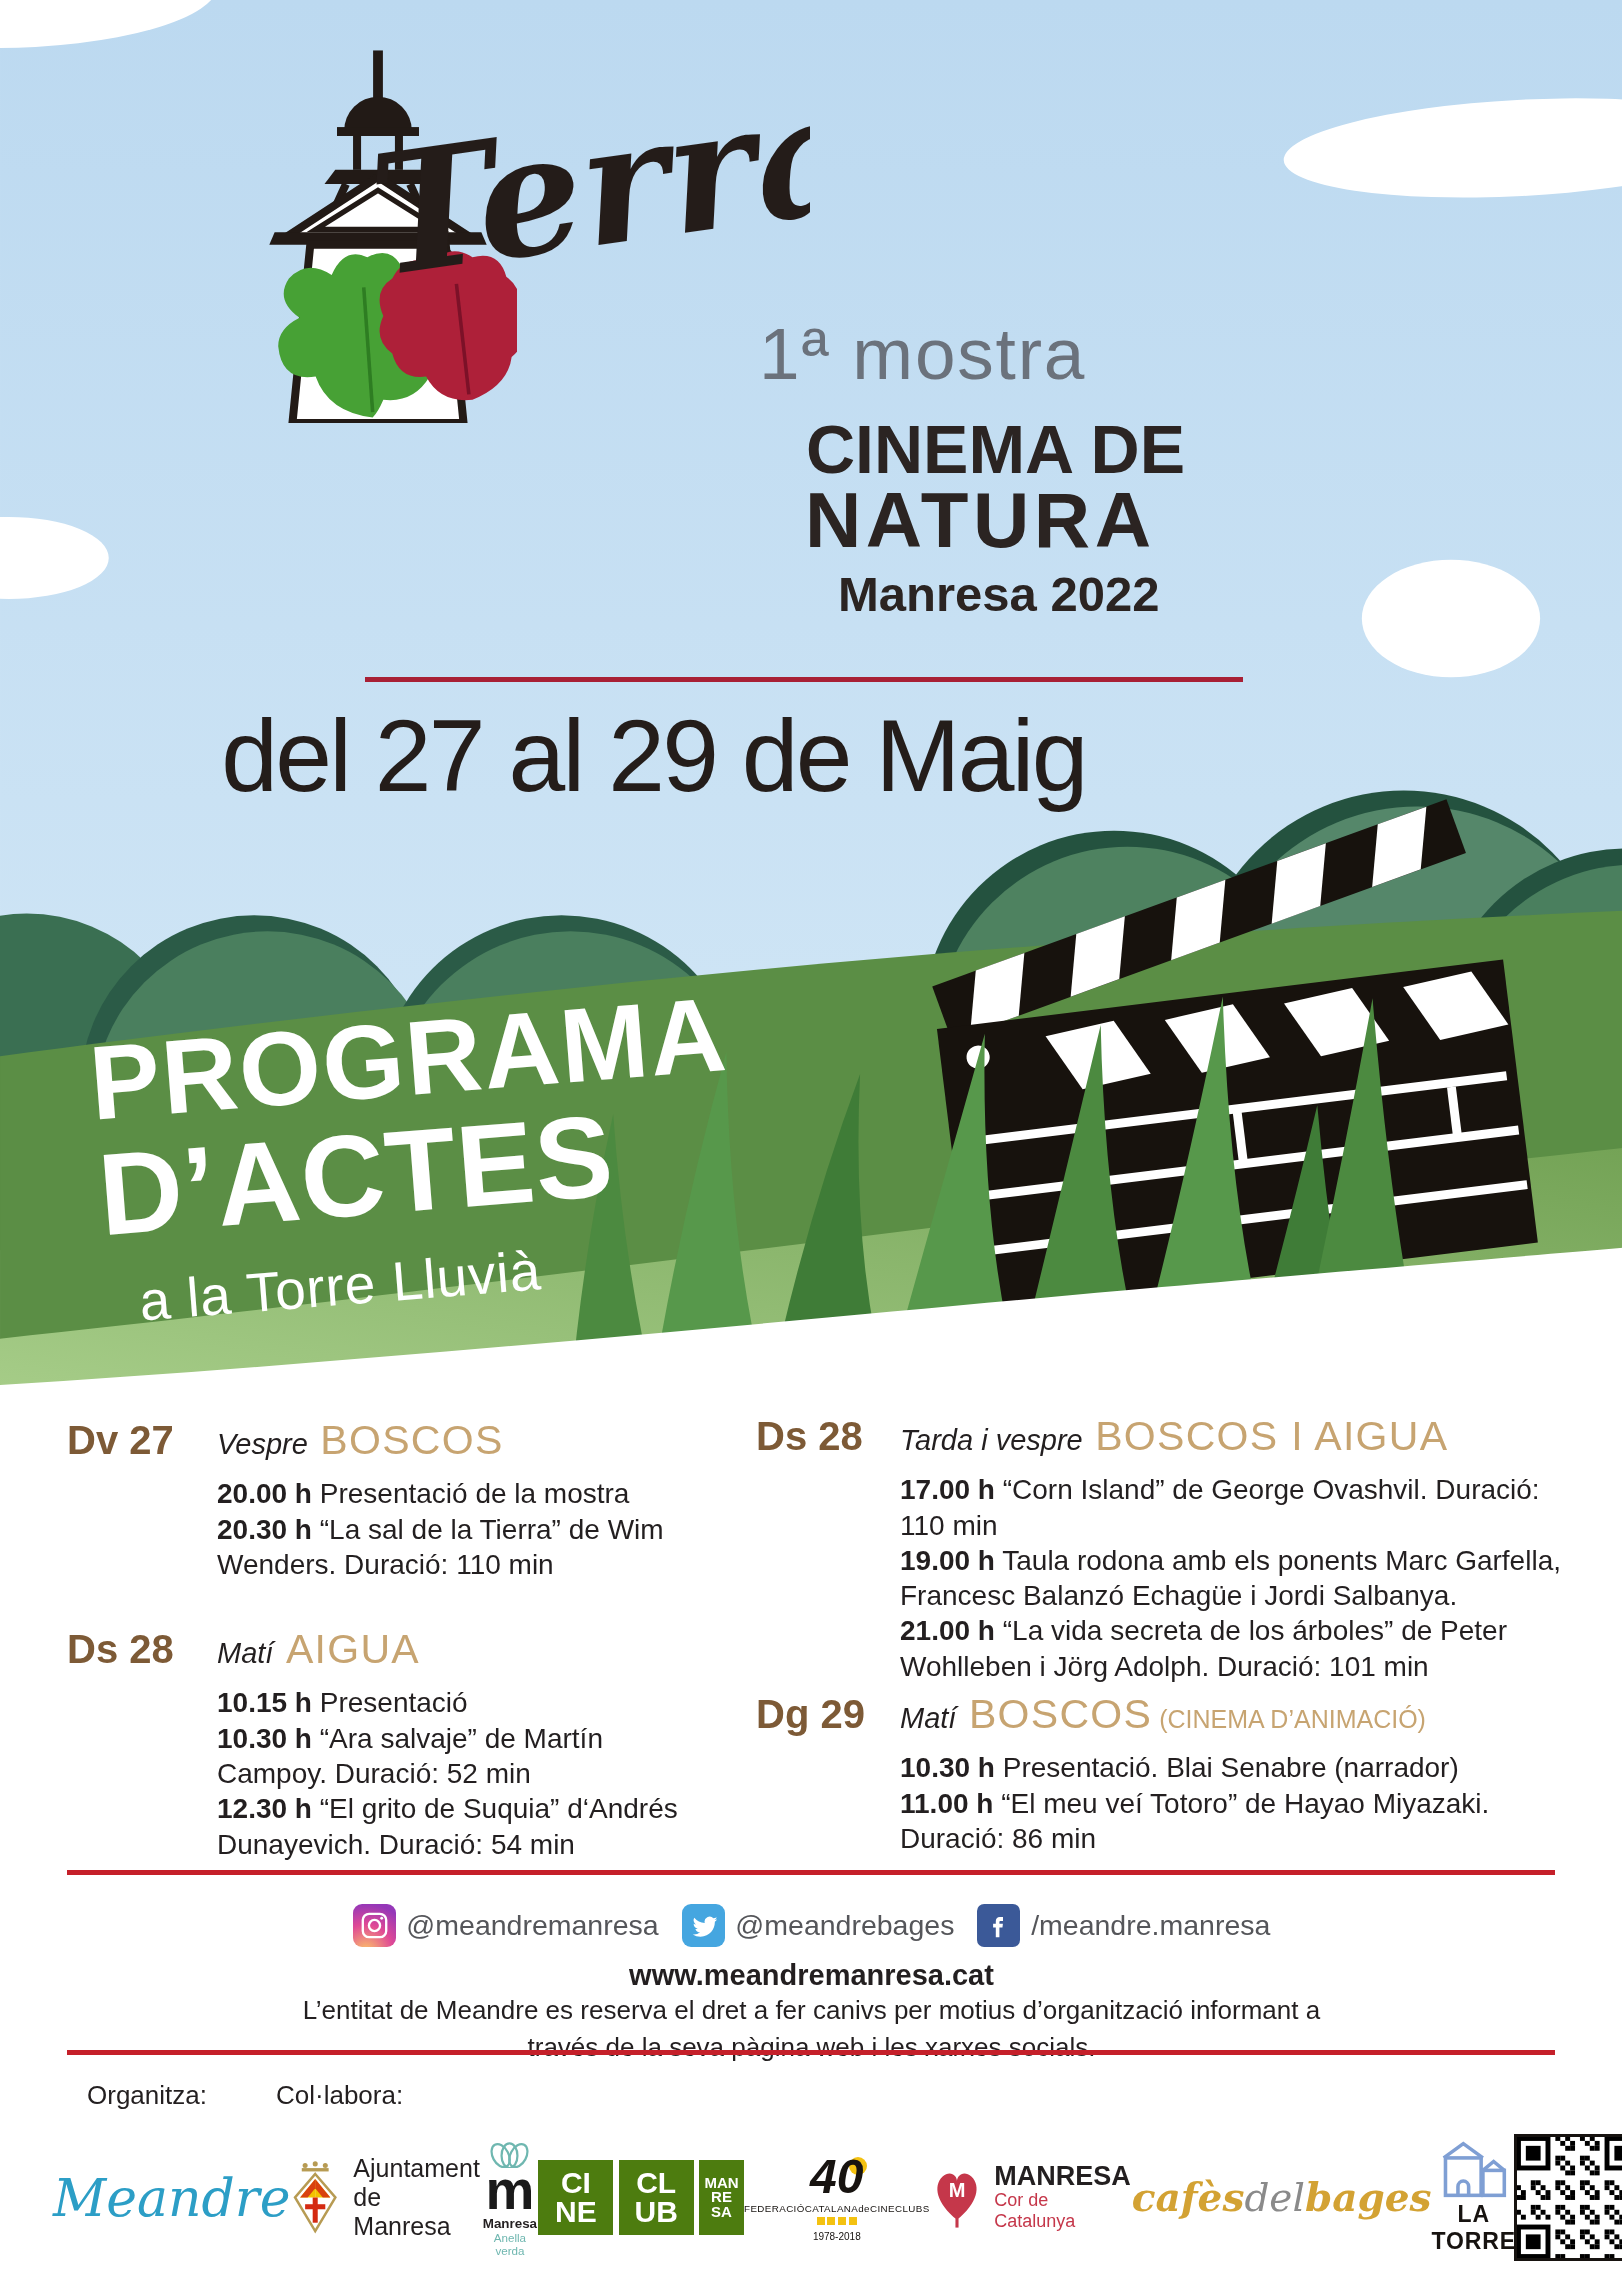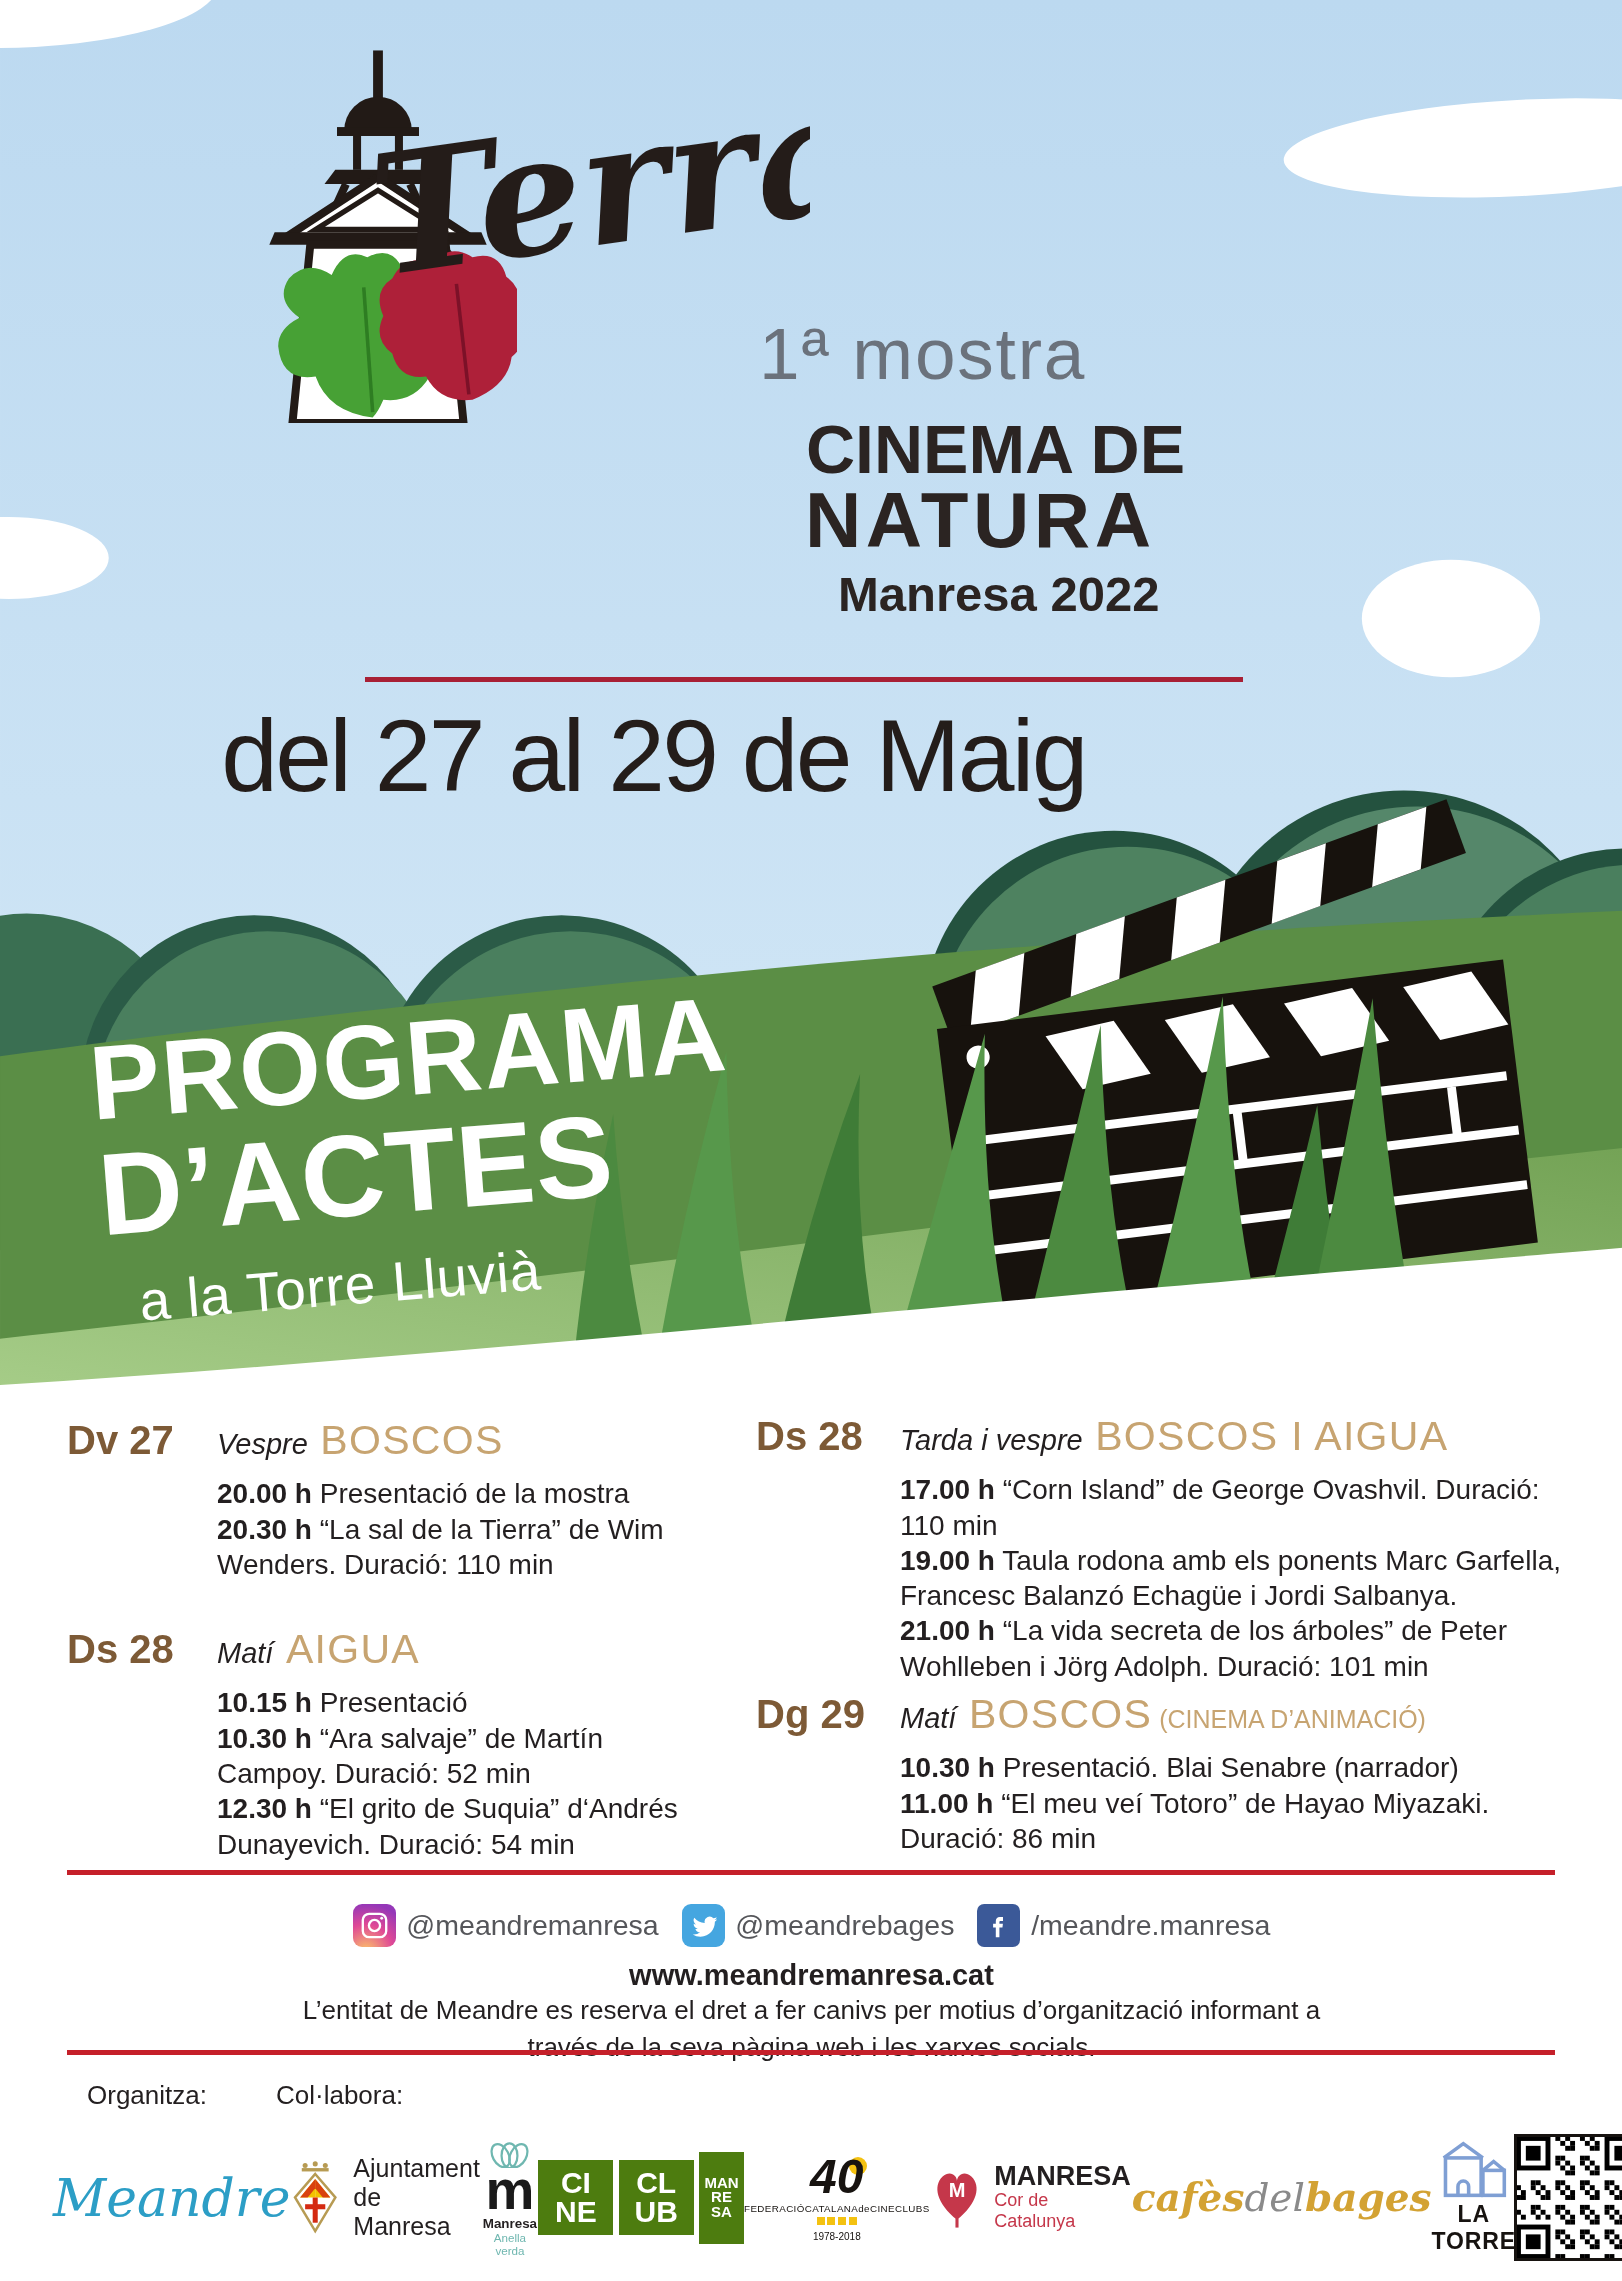--- a/index.html
+++ b/index.html
@@ -68,21 +68,21 @@
   .logo{display:flex;flex-direction:column;align-items:center;justify-content:center;text-align:center;}
   .logo-inline{display:flex;flex-direction:row;align-items:center;gap:12.5px;}
   #meandre-logo .mtxt{font-family:"DejaVu Serif",serif;font-style:italic;font-size:52px;color:#2c9ec6;}
   #ajuntament-logo .atxt{font-size:25px;line-height:1.15;color:#231f20;text-align:left;}
   #anella-logo .m{font-size:55px;font-weight:bold;line-height:.8;color:#1a1a1a;}
   #anella-logo .c1{font-size:13.4px;font-weight:bold;color:#231f20;margin-top:3.6px;}
   #anella-logo .c2{font-size:11.6px;color:#6fb7b0;}
   #cineclub-logo{flex-direction:row;gap:5.3px;}
   .ccblock{background:#4d7c0f;color:#fff;font-weight:bold;display:flex;flex-direction:column;align-items:center;justify-content:center;line-height:.95;}
   .ccbig{width:75px;height:75px;font-size:30px;}
-  .ccsmall{width:45px;height:92px;font-size:15px;}
+  .ccsmall{width:45px;height:75px;font-size:15px;}
   #federacio-logo .f40{font-size:48px;font-weight:bold;font-style:italic;color:#171310;line-height:1;position:relative;}
   #federacio-logo .f40 .dot{position:absolute;right:-3.6px;top:3.6px;width:18px;height:18px;border-radius:50%;background:#f4c211;z-index:-1;}
   #federacio-logo .fline{font-size:9.8px;letter-spacing:0.4px;color:#171310;margin-top:1.8px;}
   #federacio-logo .fsq{display:flex;gap:2.7px;margin-top:2.7px;}
   #federacio-logo .fsq i{width:8px;height:8px;background:#f4c211;}
   #federacio-logo .fyears{font-size:10px;color:#171310;margin-top:6px;}
   #cor-logo{flex-direction:row;gap:10.7px;}
   #cor-logo .cname{font-size:27px;font-weight:bold;color:#231f20;line-height:1;text-align:left;}
   #cor-logo .csub{font-size:18px;color:#c5374a;text-align:left;}
   #cafes-logo .ctxt{font-family:"DejaVu Serif",serif;font-style:italic;font-size:39px;line-height:1;text-align:right;}

